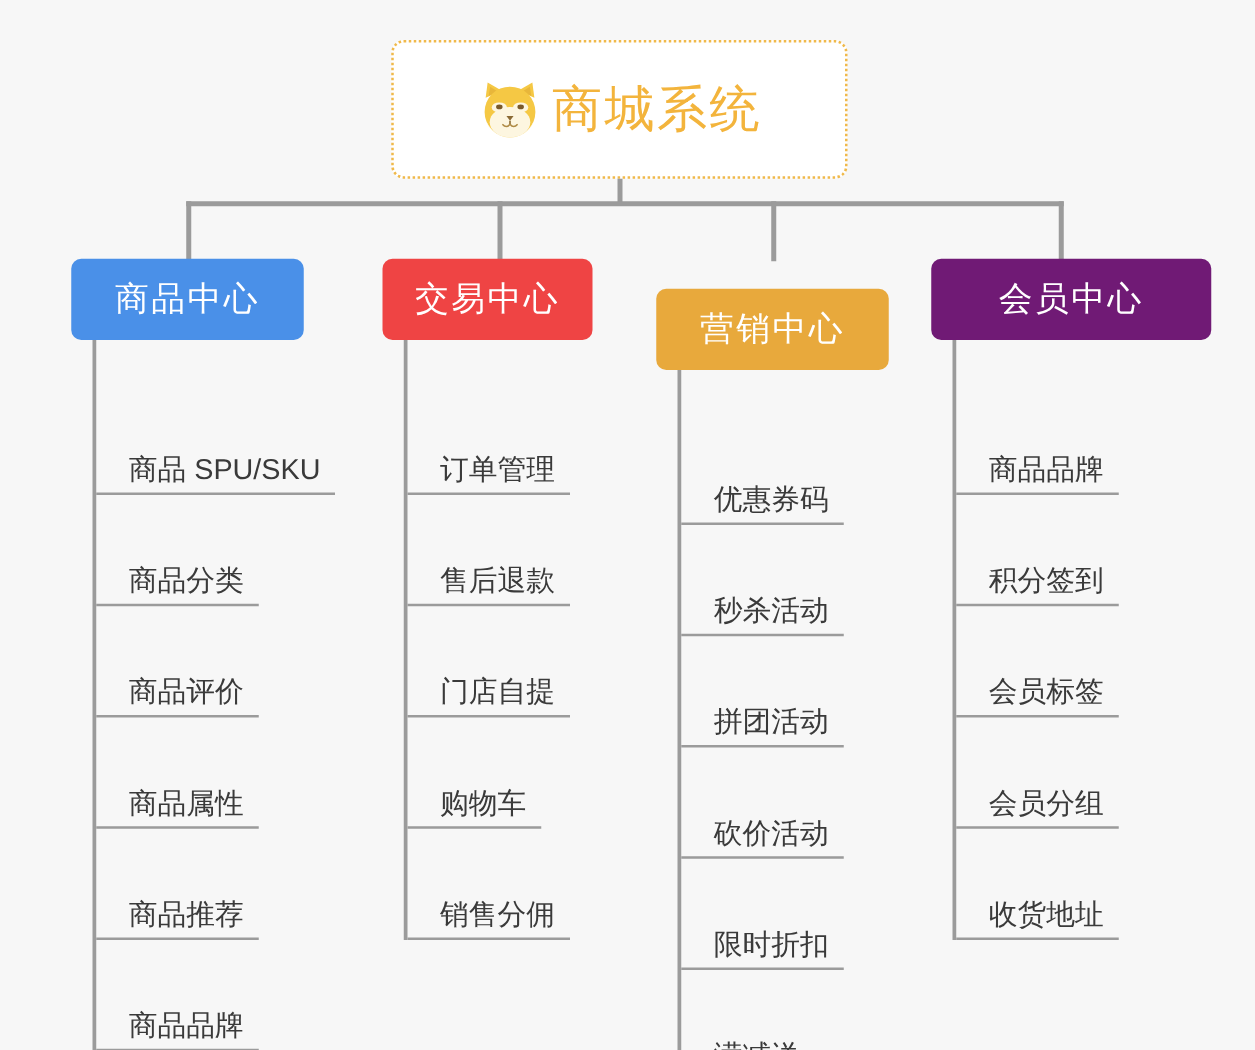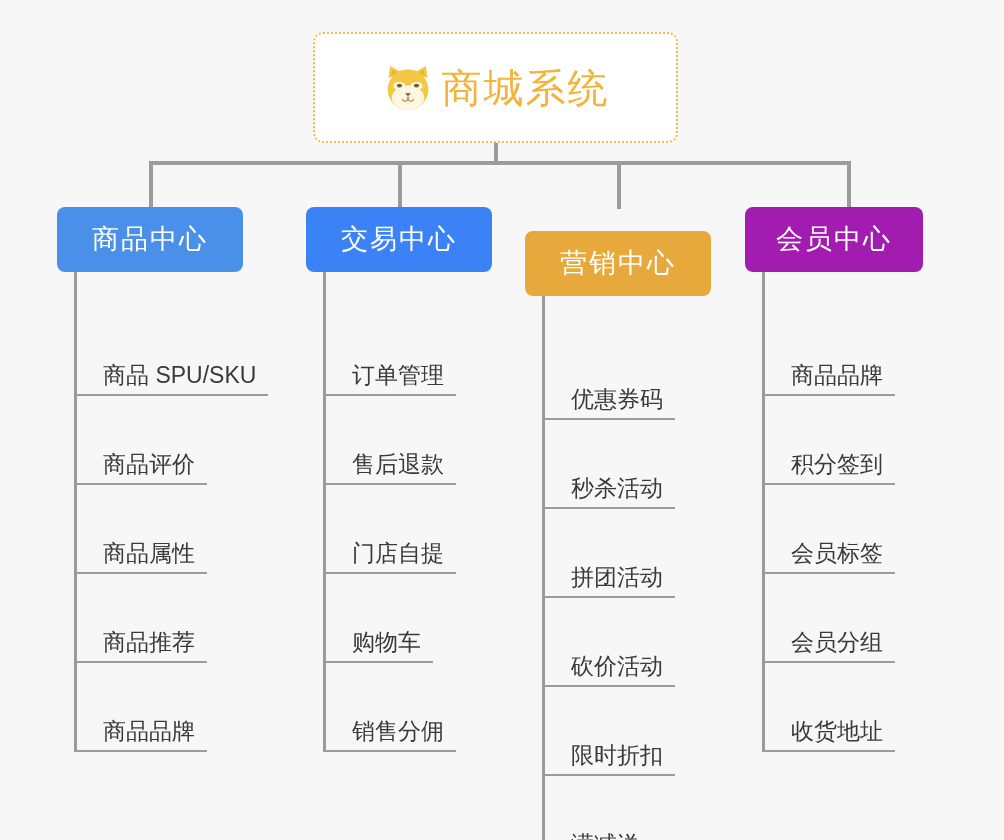--- a/index.html
+++ b/index.html
@@ -79,25 +79,25 @@
     font-size:23px;
     color:#3a3a3a;
     line-height:1.15;
     white-space:nowrap;
   }
 
   
   #col-0{left:57px;}
   #col-0 .head{width:186px;background:#4a90e8;}
   #col-1{left:306px;}
-  #col-1 .head{width:186px;background:#3b82f6;}
+  #col-1 .head{width:168px;background:#ef4444;}
   #col-2{left:525px;}
   #col-2 .head{width:186px;background:#e8a93c;margin-top:24px;}
   #col-3{left:745px;}
-  #col-3 .head{width:178px;background:#a21caf;}
+  #col-3 .head{width:224px;background:#701a75;}
 
   #drop-0{left:149px;}
   #drop-1{left:398px;}
   #drop-2{left:617px;}
   #drop-3{left:847px;}
 </style>
 </head>
 <body>
 
 <div id="canvas">
@@ -140,20 +140,23 @@
 
   <div class="col" id="col-0">
     <div class="head">
       <span class="head-label">商品中心</span>
     </div>
     <div class="branch">
       <div class="item">
           <span class="item-inner"><span class="item-label">商品 SPU/SKU</span></span>
         </div>
       <div class="item">
+          <span class="item-inner"><span class="item-label">商品分类</span></span>
+        </div>
+      <div class="item">
           <span class="item-inner"><span class="item-label">商品评价</span></span>
         </div>
       <div class="item">
           <span class="item-inner"><span class="item-label">商品属性</span></span>
         </div>
       <div class="item">
           <span class="item-inner"><span class="item-label">商品推荐</span></span>
         </div>
       <div class="item">
           <span class="item-inner"><span class="item-label">商品品牌</span></span>

